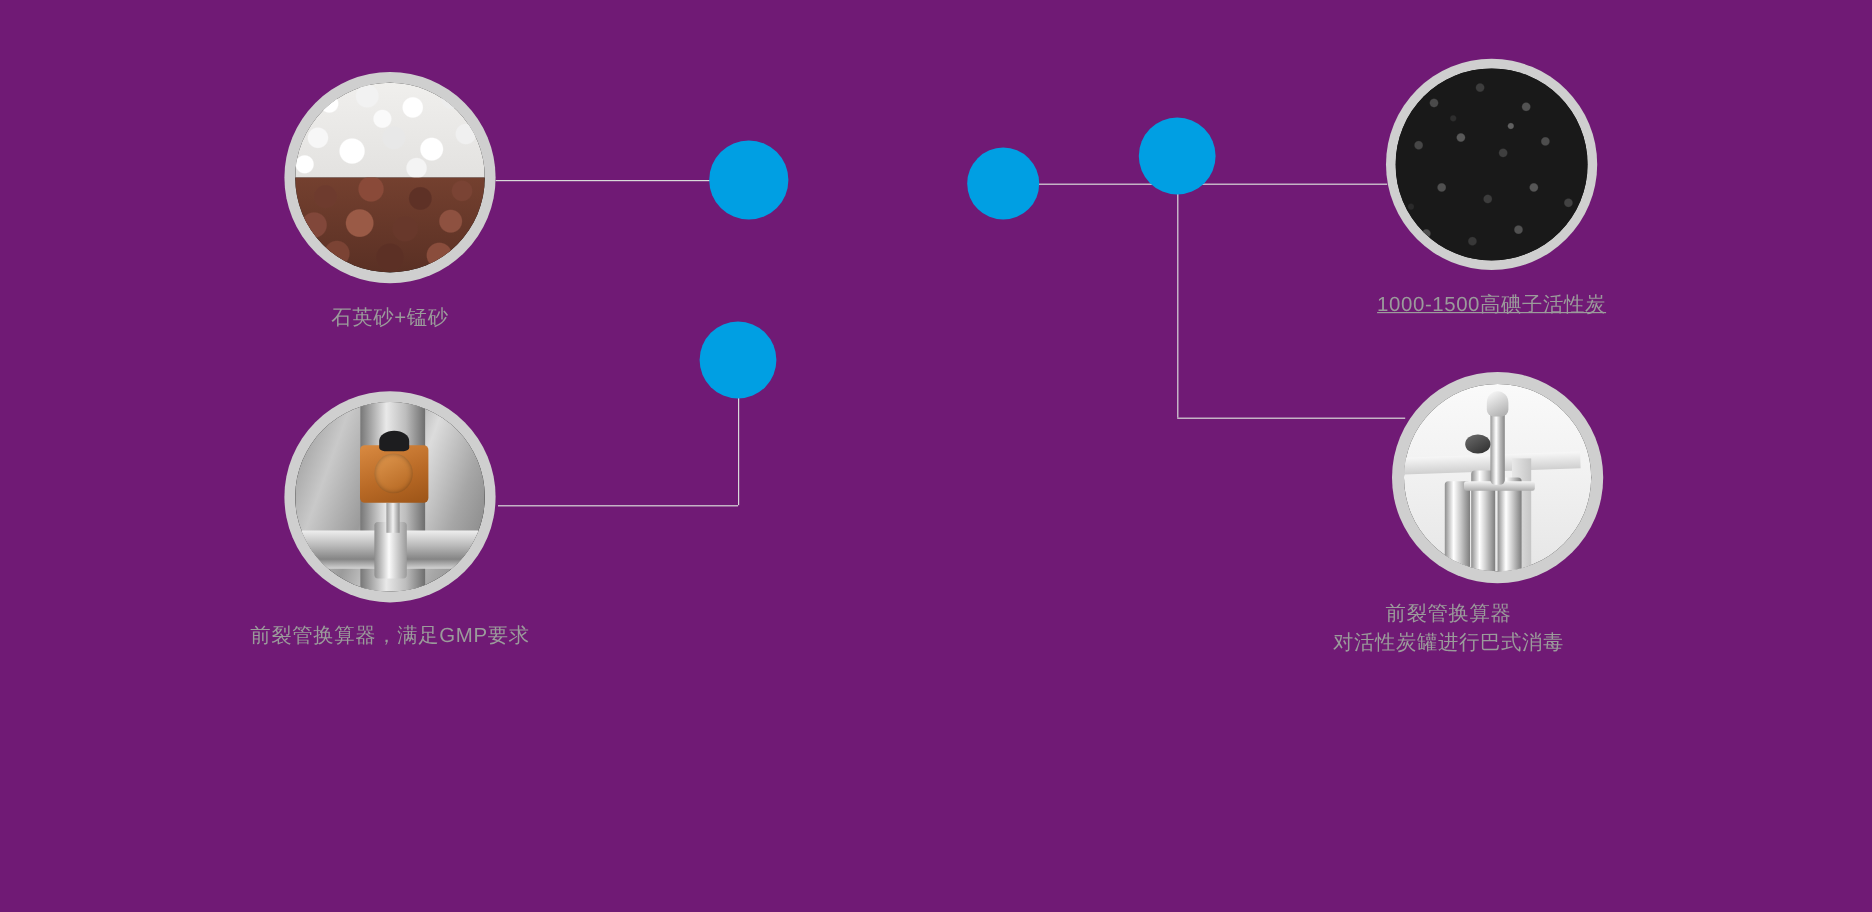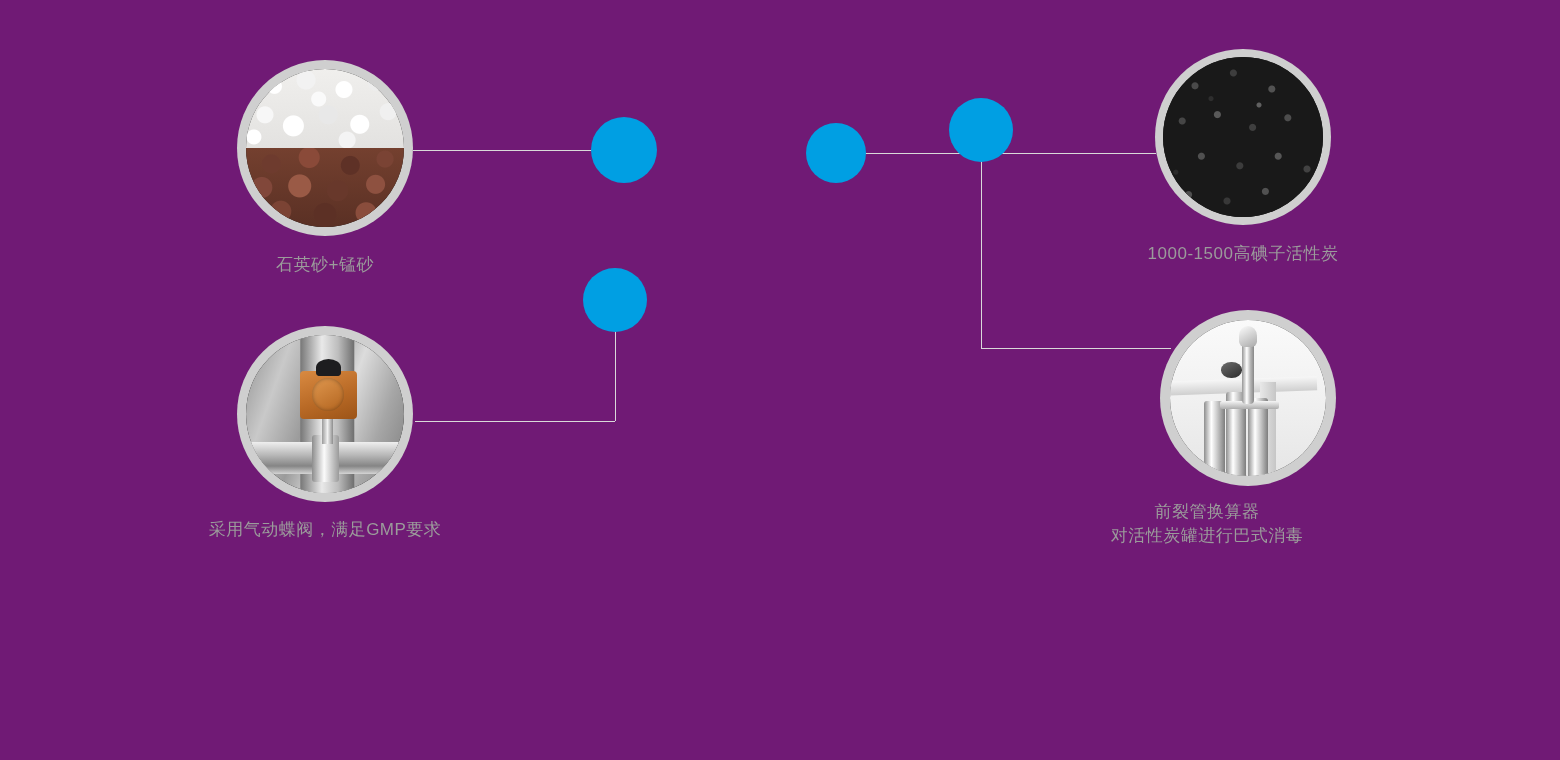--- a/index.html
+++ b/index.html
@@ -265,28 +265,28 @@
     <div class="photo-inner" style="width:158px; height:158px;">
       <div class="valve"></div>
       <div class="valve-pipe-v"></div>
       <div class="valve-horiz"></div>
       <div class="valve-flange"></div>
       <div class="valve-stem"></div>
       <div class="valve-body"></div>
       <div class="valve-cap"></div>
     </div>
   </div>
-  <div class="caption" style="left:325px; top:518px;">采用气动蝶阀，满足GMP要求</div>
+  <div class="caption" style="left:325px; top:518px;">前裂管换算器，满足GMP要求</div>
 
   <div class="photo-circle" style="left:1155px; top:49px; width:176px; height:176px;">
     <div class="photo-inner" style="width:160px; height:160px;">
       <div class="carbon"></div>
     </div>
   </div>
-  <div class="caption" style="left:1243px; top:242px;">1000-1500高碘子活性炭</div>
+  <div class="caption" style="left:1243px; top:242px;text-decoration:underline;">1000-1500高碘子活性炭</div>
 
   <div class="photo-circle" style="left:1160px; top:310px; width:176px; height:176px;">
     <div class="photo-inner" style="width:156px; height:156px;">
       <div class="exch"></div>
       <div class="exch-beam"></div>
       <div class="exch-beam2"></div>
       <div class="exch-col" style="left:22%; width:13%; height:48%;"></div>
       <div class="exch-col" style="left:36%; width:13%; height:54%;"></div>
       <div class="exch-col" style="left:50%; width:13%; height:50%;"></div>
       <div class="exch-band"></div>

